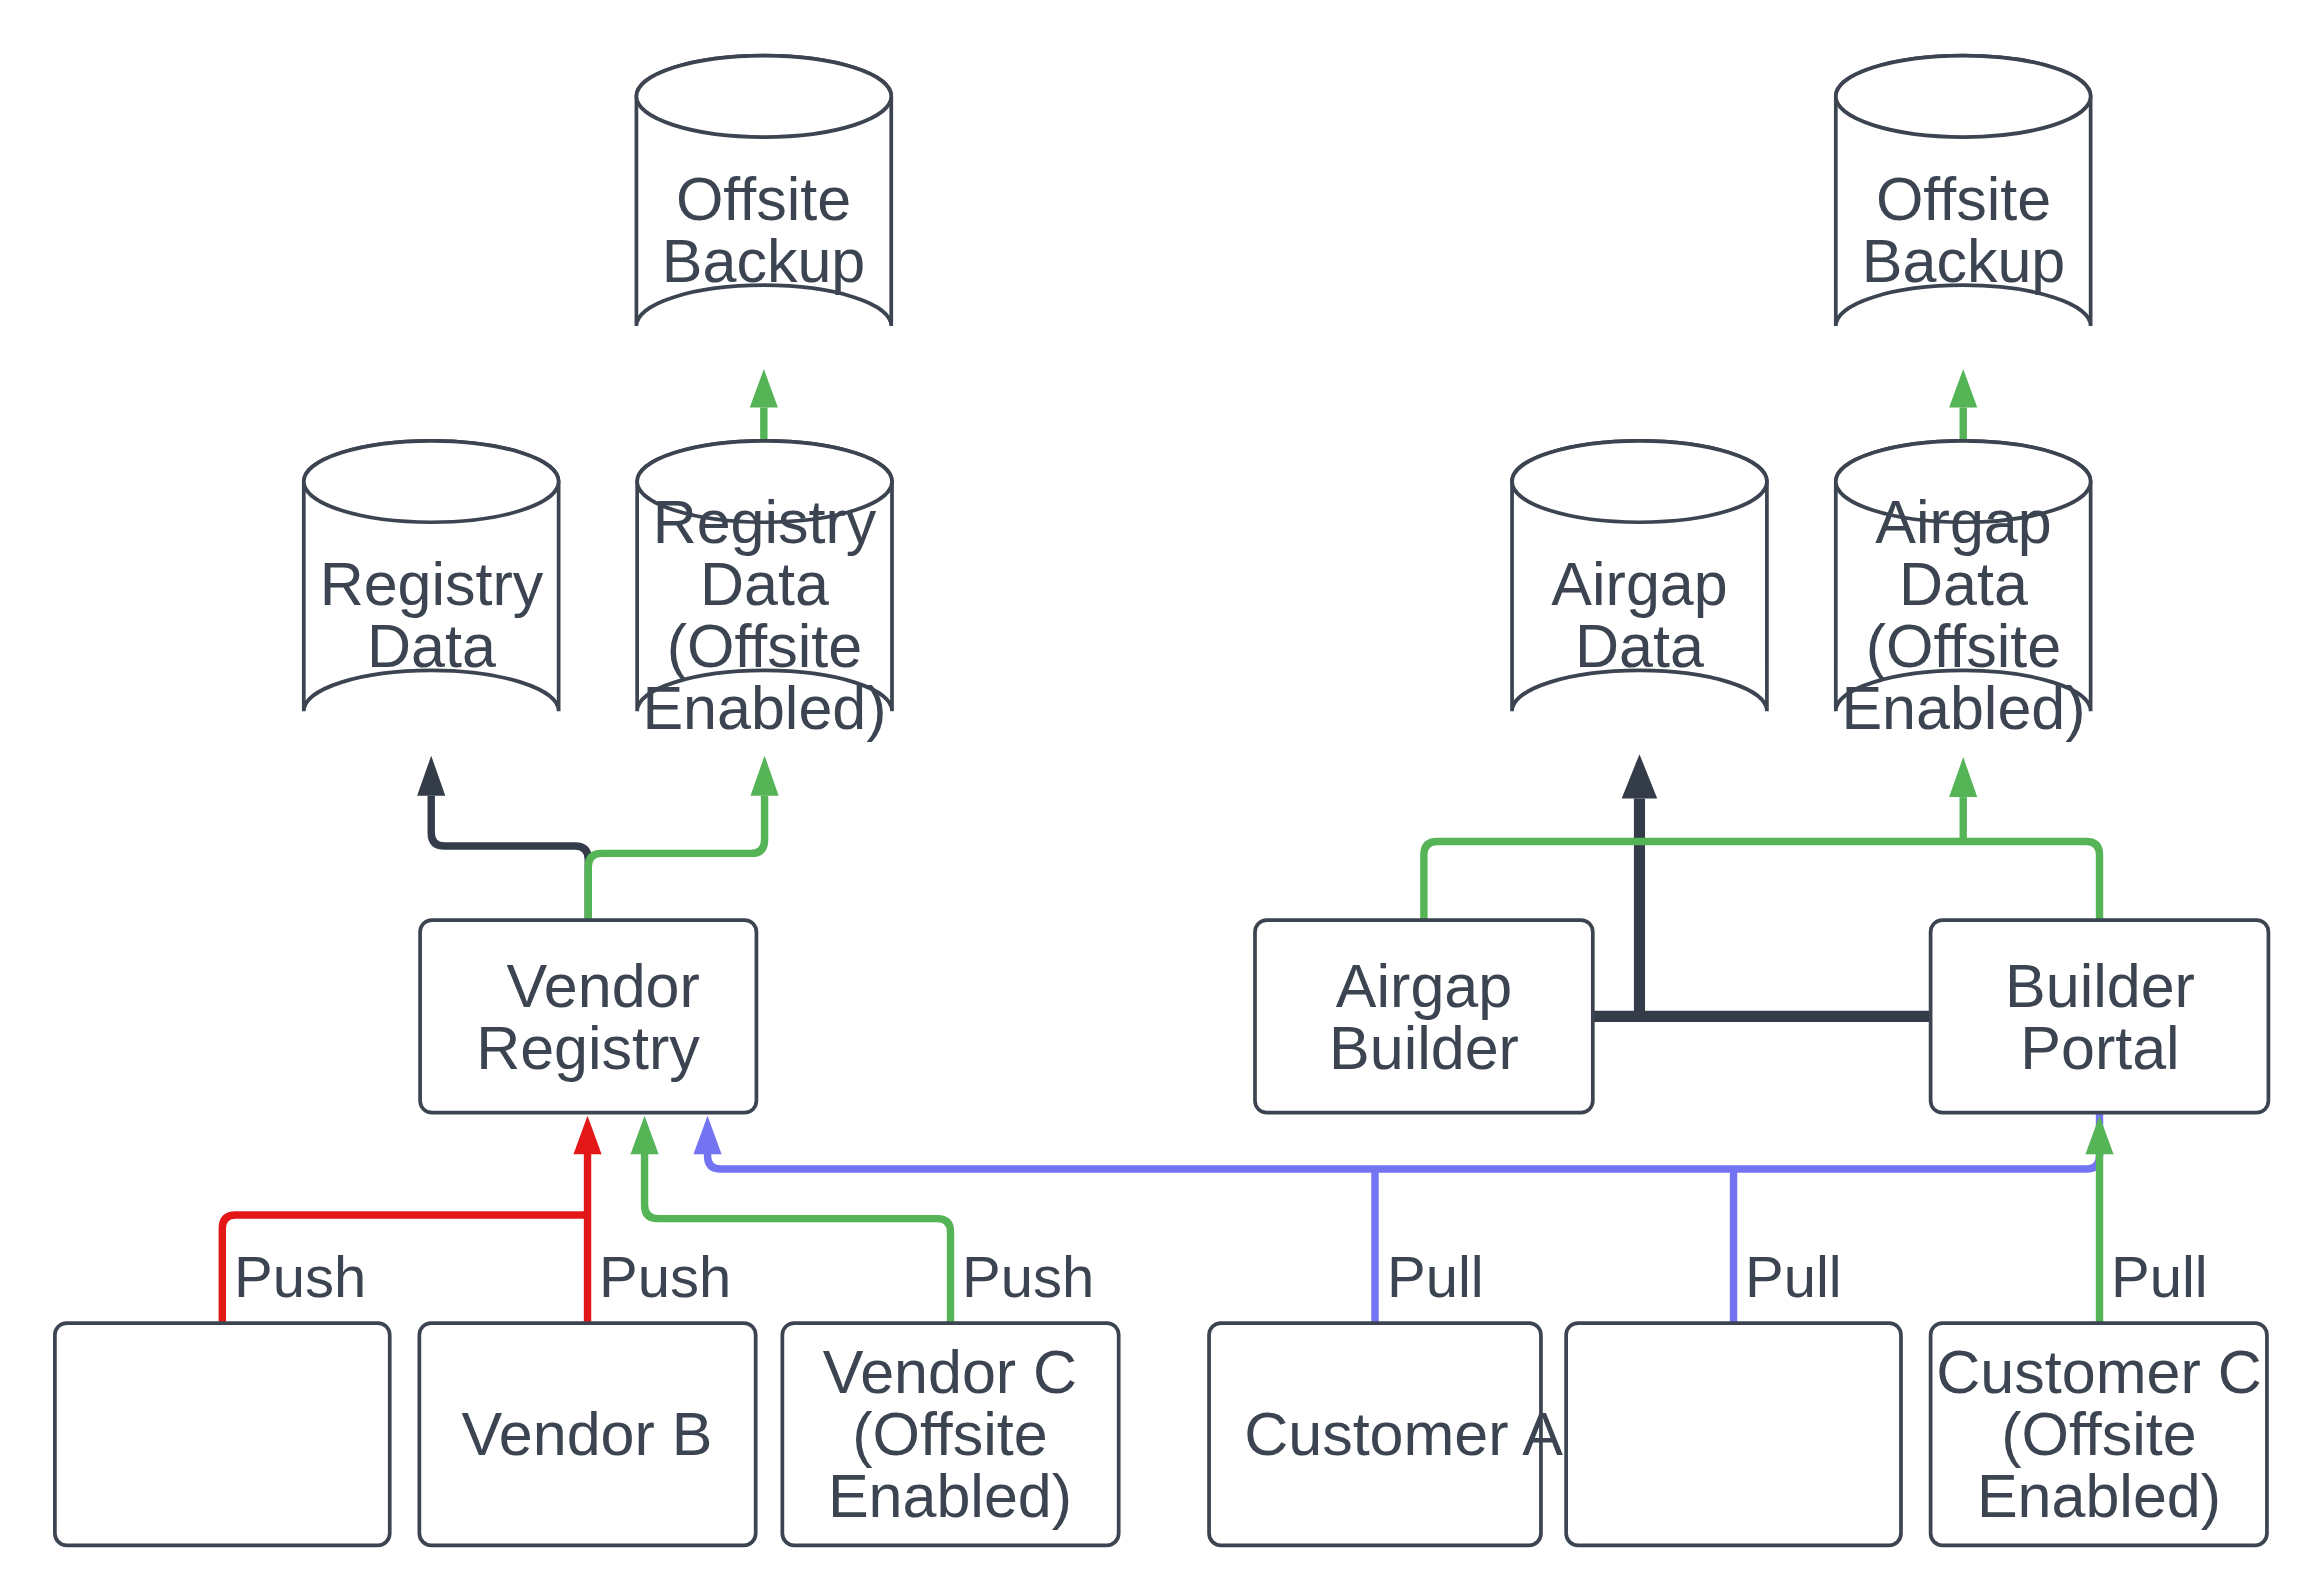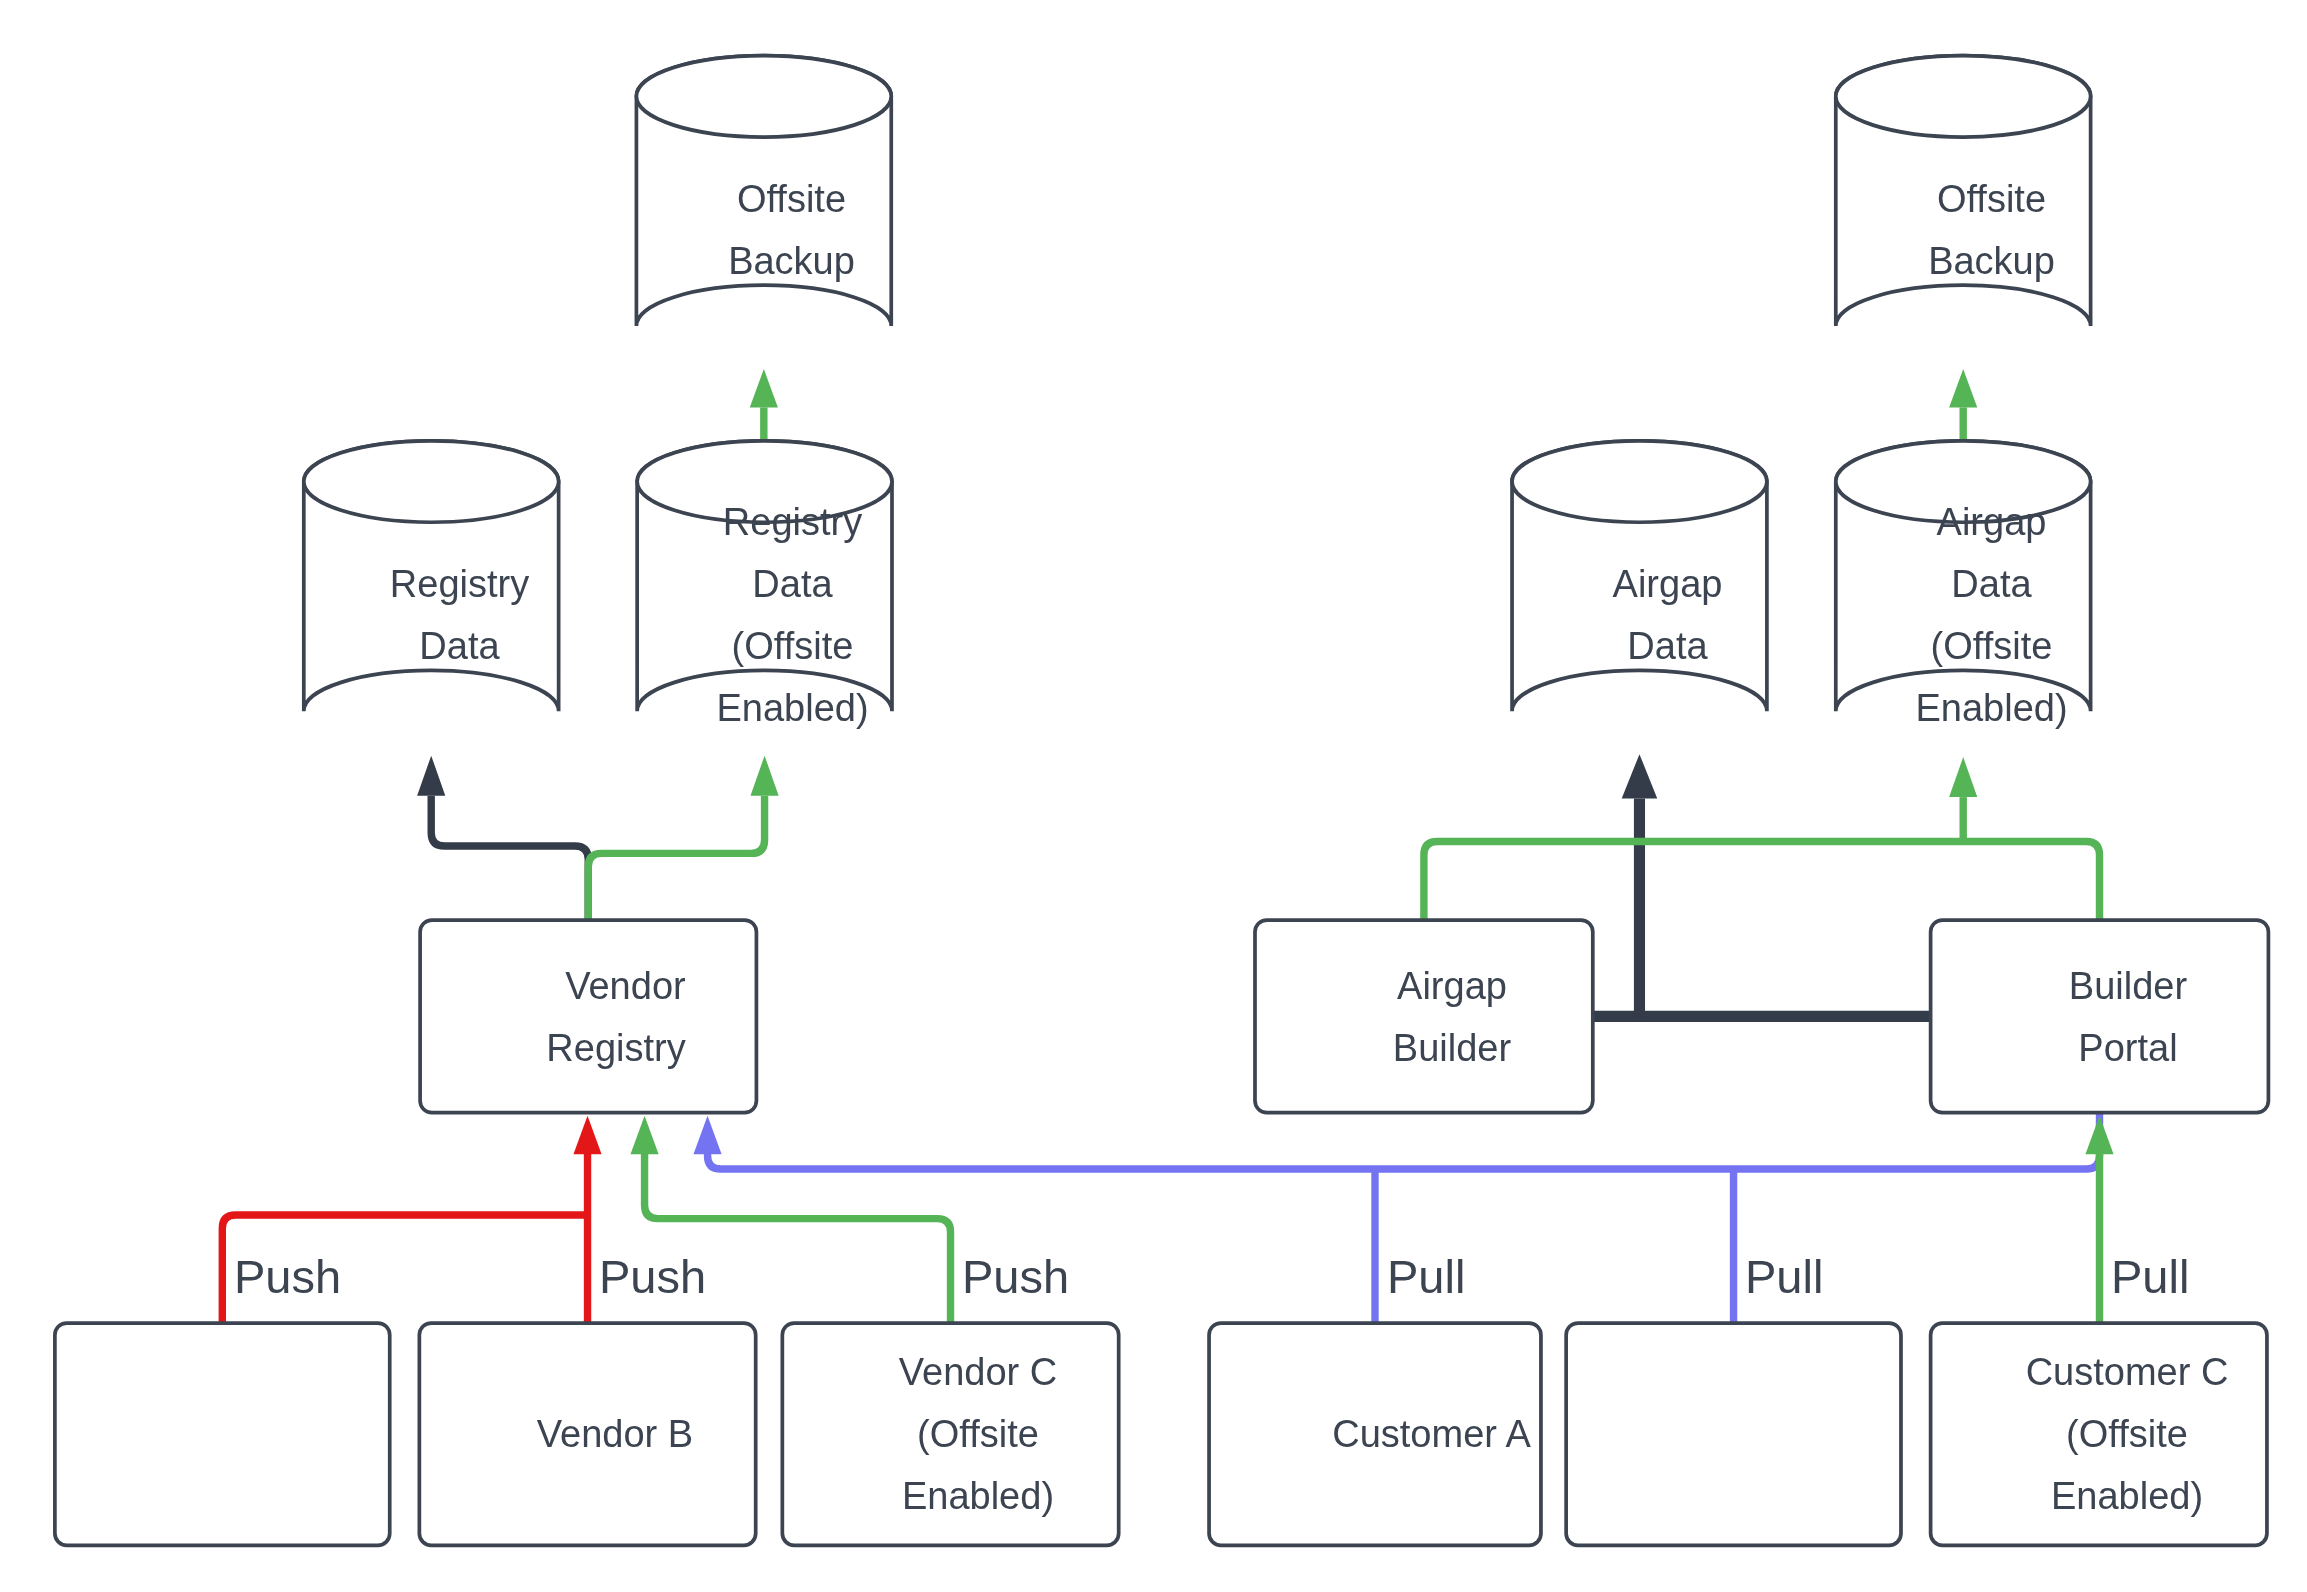--- a/index.html
+++ b/index.html
@@ -30,28 +30,27 @@
   .c-dark{stroke:var(--dark);stroke-width:10px;}
   .c-dark-thick{stroke:var(--dark);stroke-width:15px;}
   .h-red{fill:var(--red);}
   .h-green{fill:var(--green);}
   .h-blue{fill:var(--blue);}
   .h-dark{fill:var(--dark);}
   .label{
     position:absolute;
     display:flex;align-items:center;justify-content:center;
     text-align:center;
-    font-size:38px;line-height:62px;
+    font-size:61px;line-height:62px;
     white-space:pre-line;
     color:var(--ink);
-    padding-left:28px;
   }
   .edge-label{
     position:absolute;
-    font-size:47px;line-height:52px;
+    font-size:58px;line-height:52px;
     color:var(--ink);
     white-space:nowrap;
   }
 </style>
 </head>
 <body>
 
 <div class="canvas">
 
   <svg width="2307" height="1592" viewBox="0 0 3114 2149">

